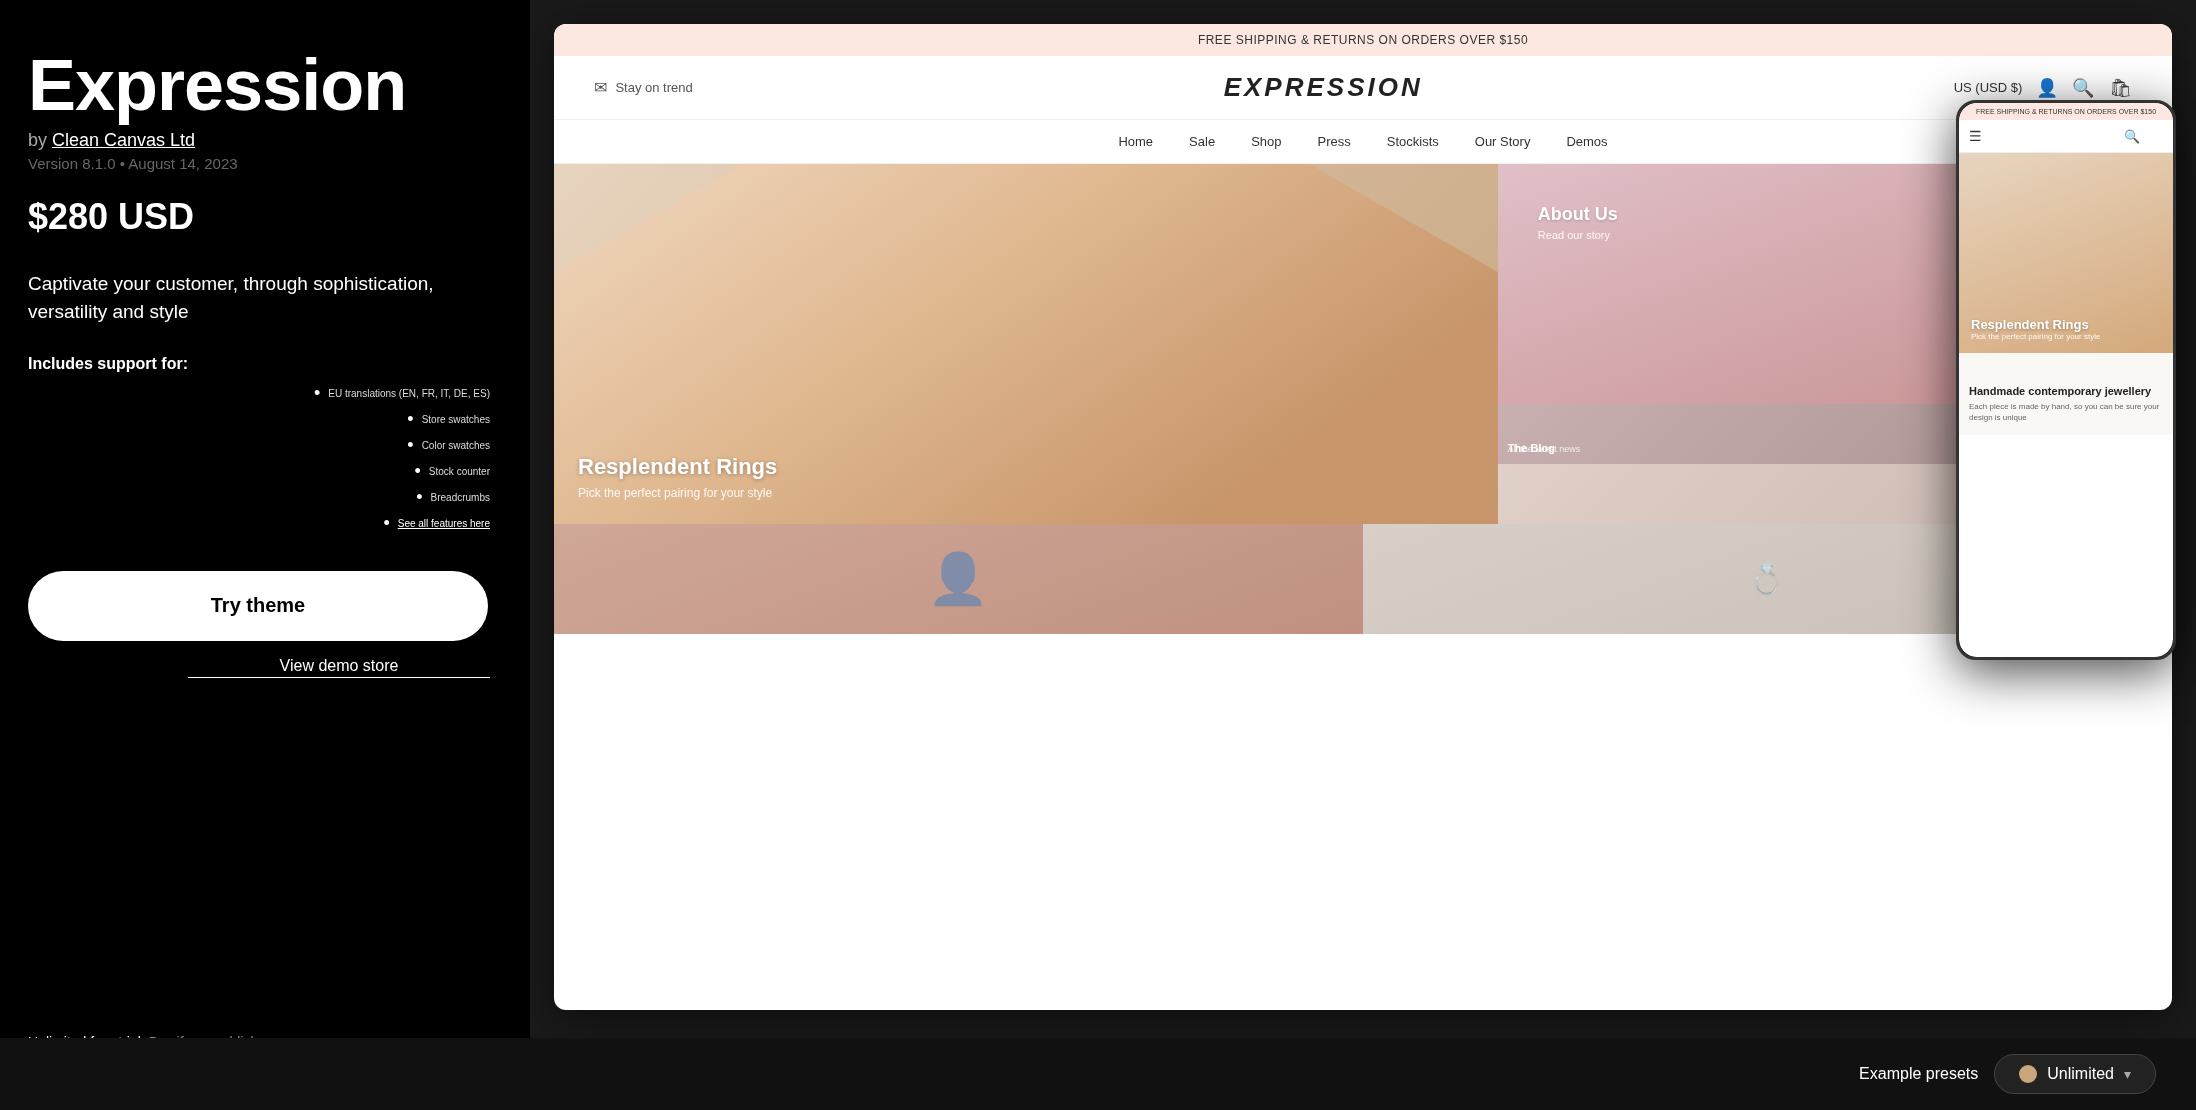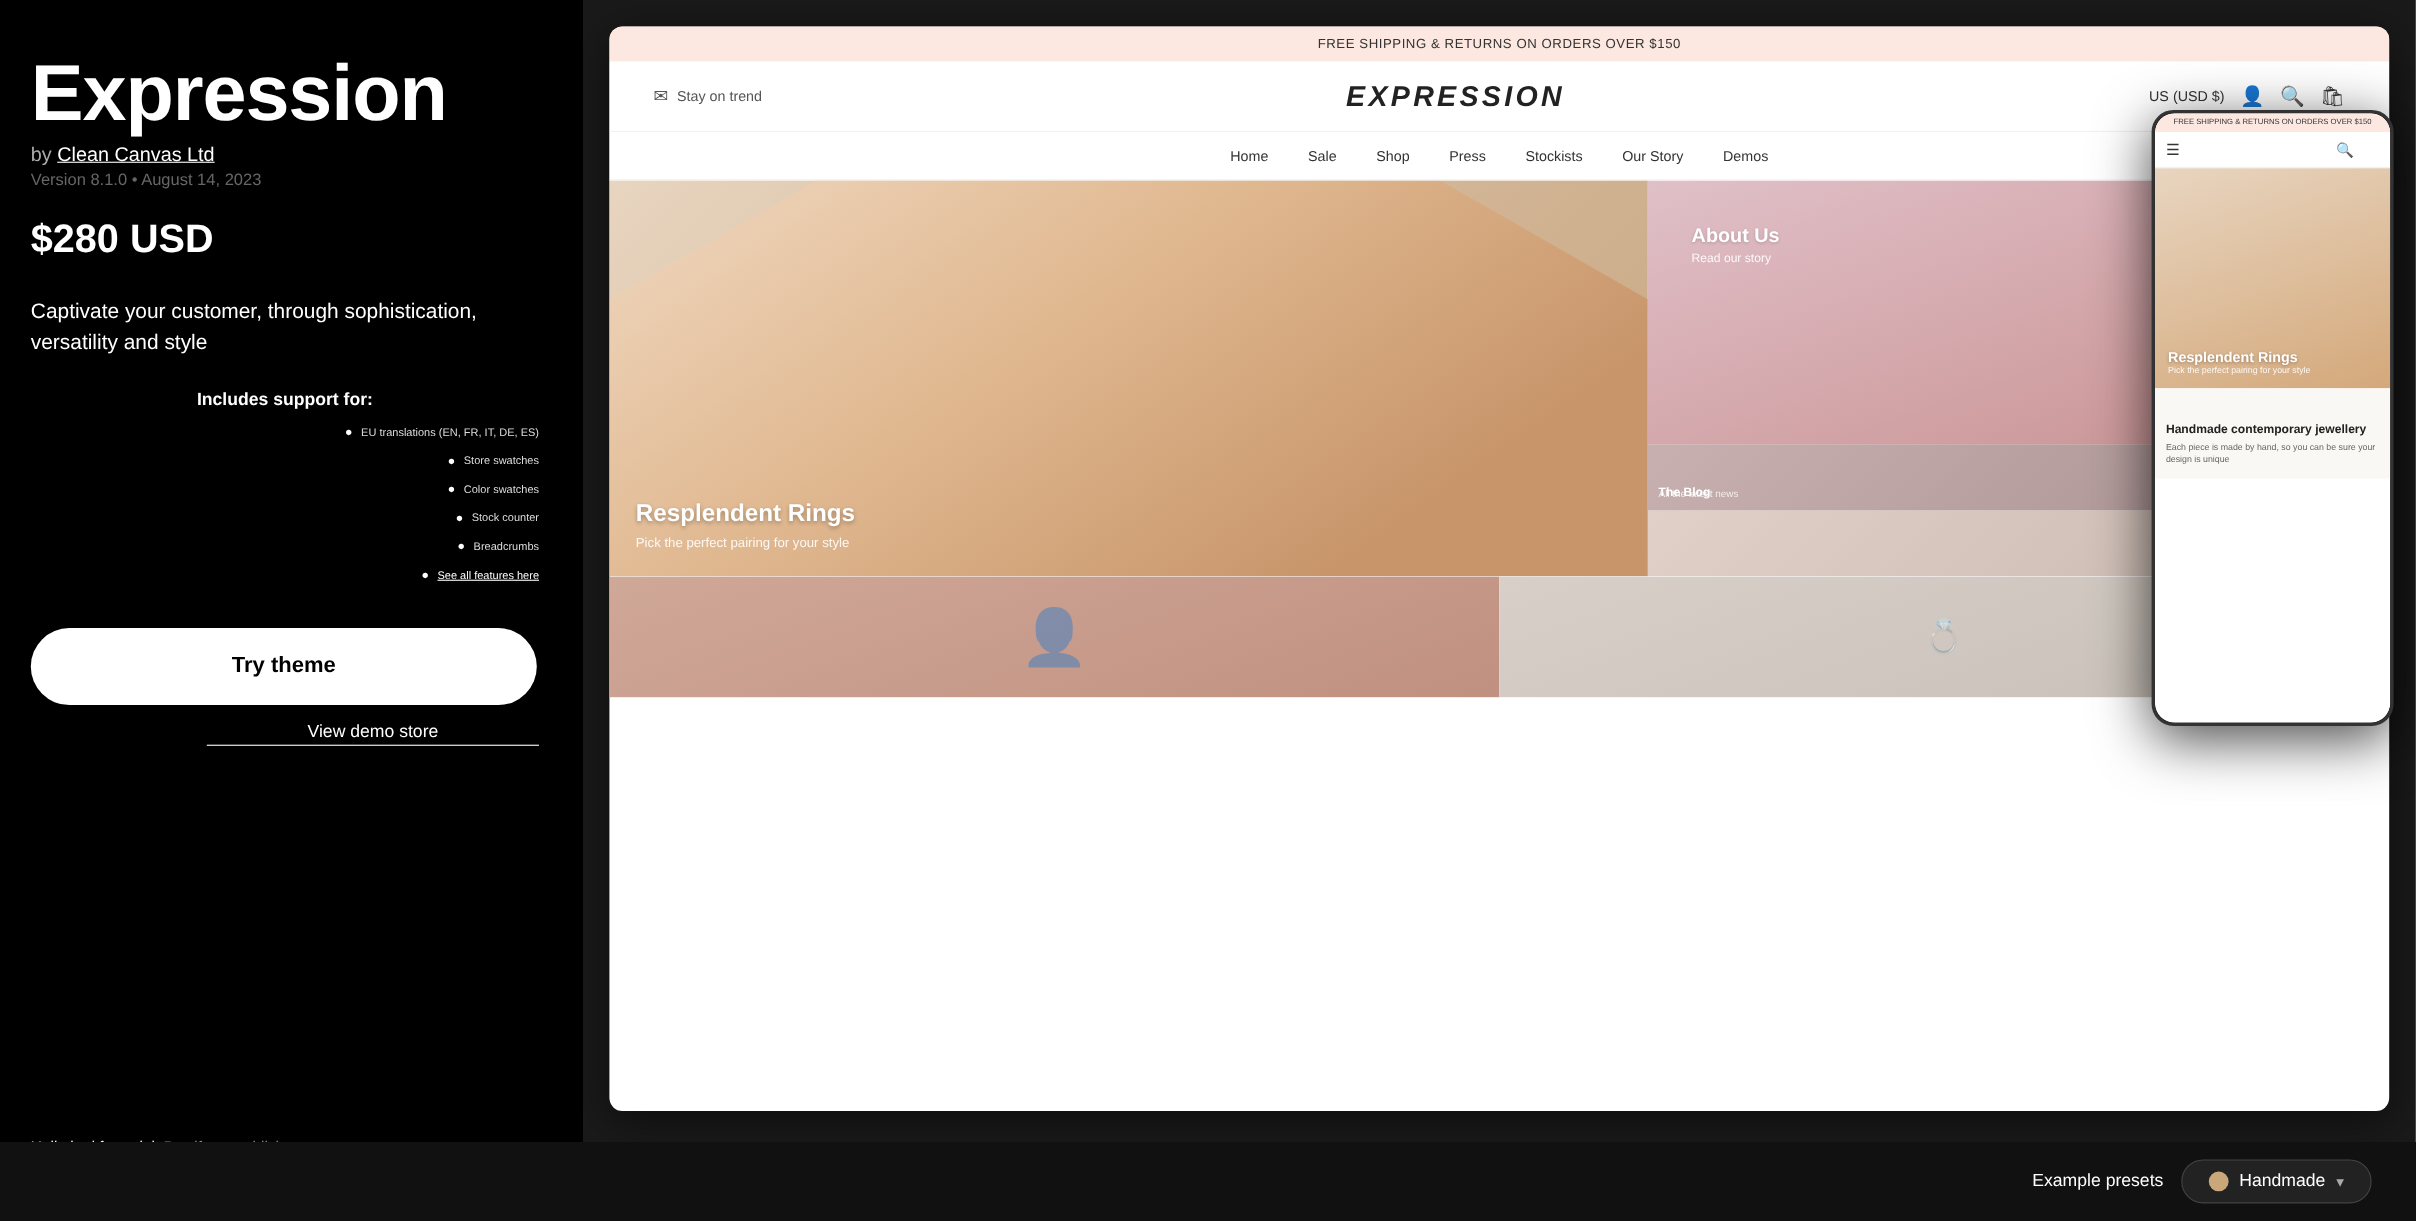--- a/index.html
+++ b/index.html
@@ -59,21 +59,20 @@
       color: #fff;
       line-height: 1.5;
       margin-bottom: 28px;
       max-width: 460px;
     }
     .includes-title {
       font-size: 16px;
       font-weight: 700;
       color: #fff;
       margin-bottom: 10px;
-      text-align: center;
     }
     .includes-list {
       list-style: none;
       margin-bottom: 32px;
     }
     .includes-list li {
       font-size: 10px;
       color: #ddd;
       margin-bottom: 5px;
       display: flex;
@@ -561,16 +560,16 @@
         <p>Each piece is made by hand, so you can be sure your design is unique</p>
       </div>
     </div>
   </div>
 </div>
 
 <div class="bottom-bar">
   <span class="example-presets-label">Example presets</span>
   <div class="preset-dropdown">
     <div class="preset-dot" style="background: rgb(200, 168, 122);"></div>
-    <span>Handmade</span>
+    <span>Unlimited</span>
     <span class="chevron-icon">▾</span>
   </div>
 </div>
 
 </body></html>

